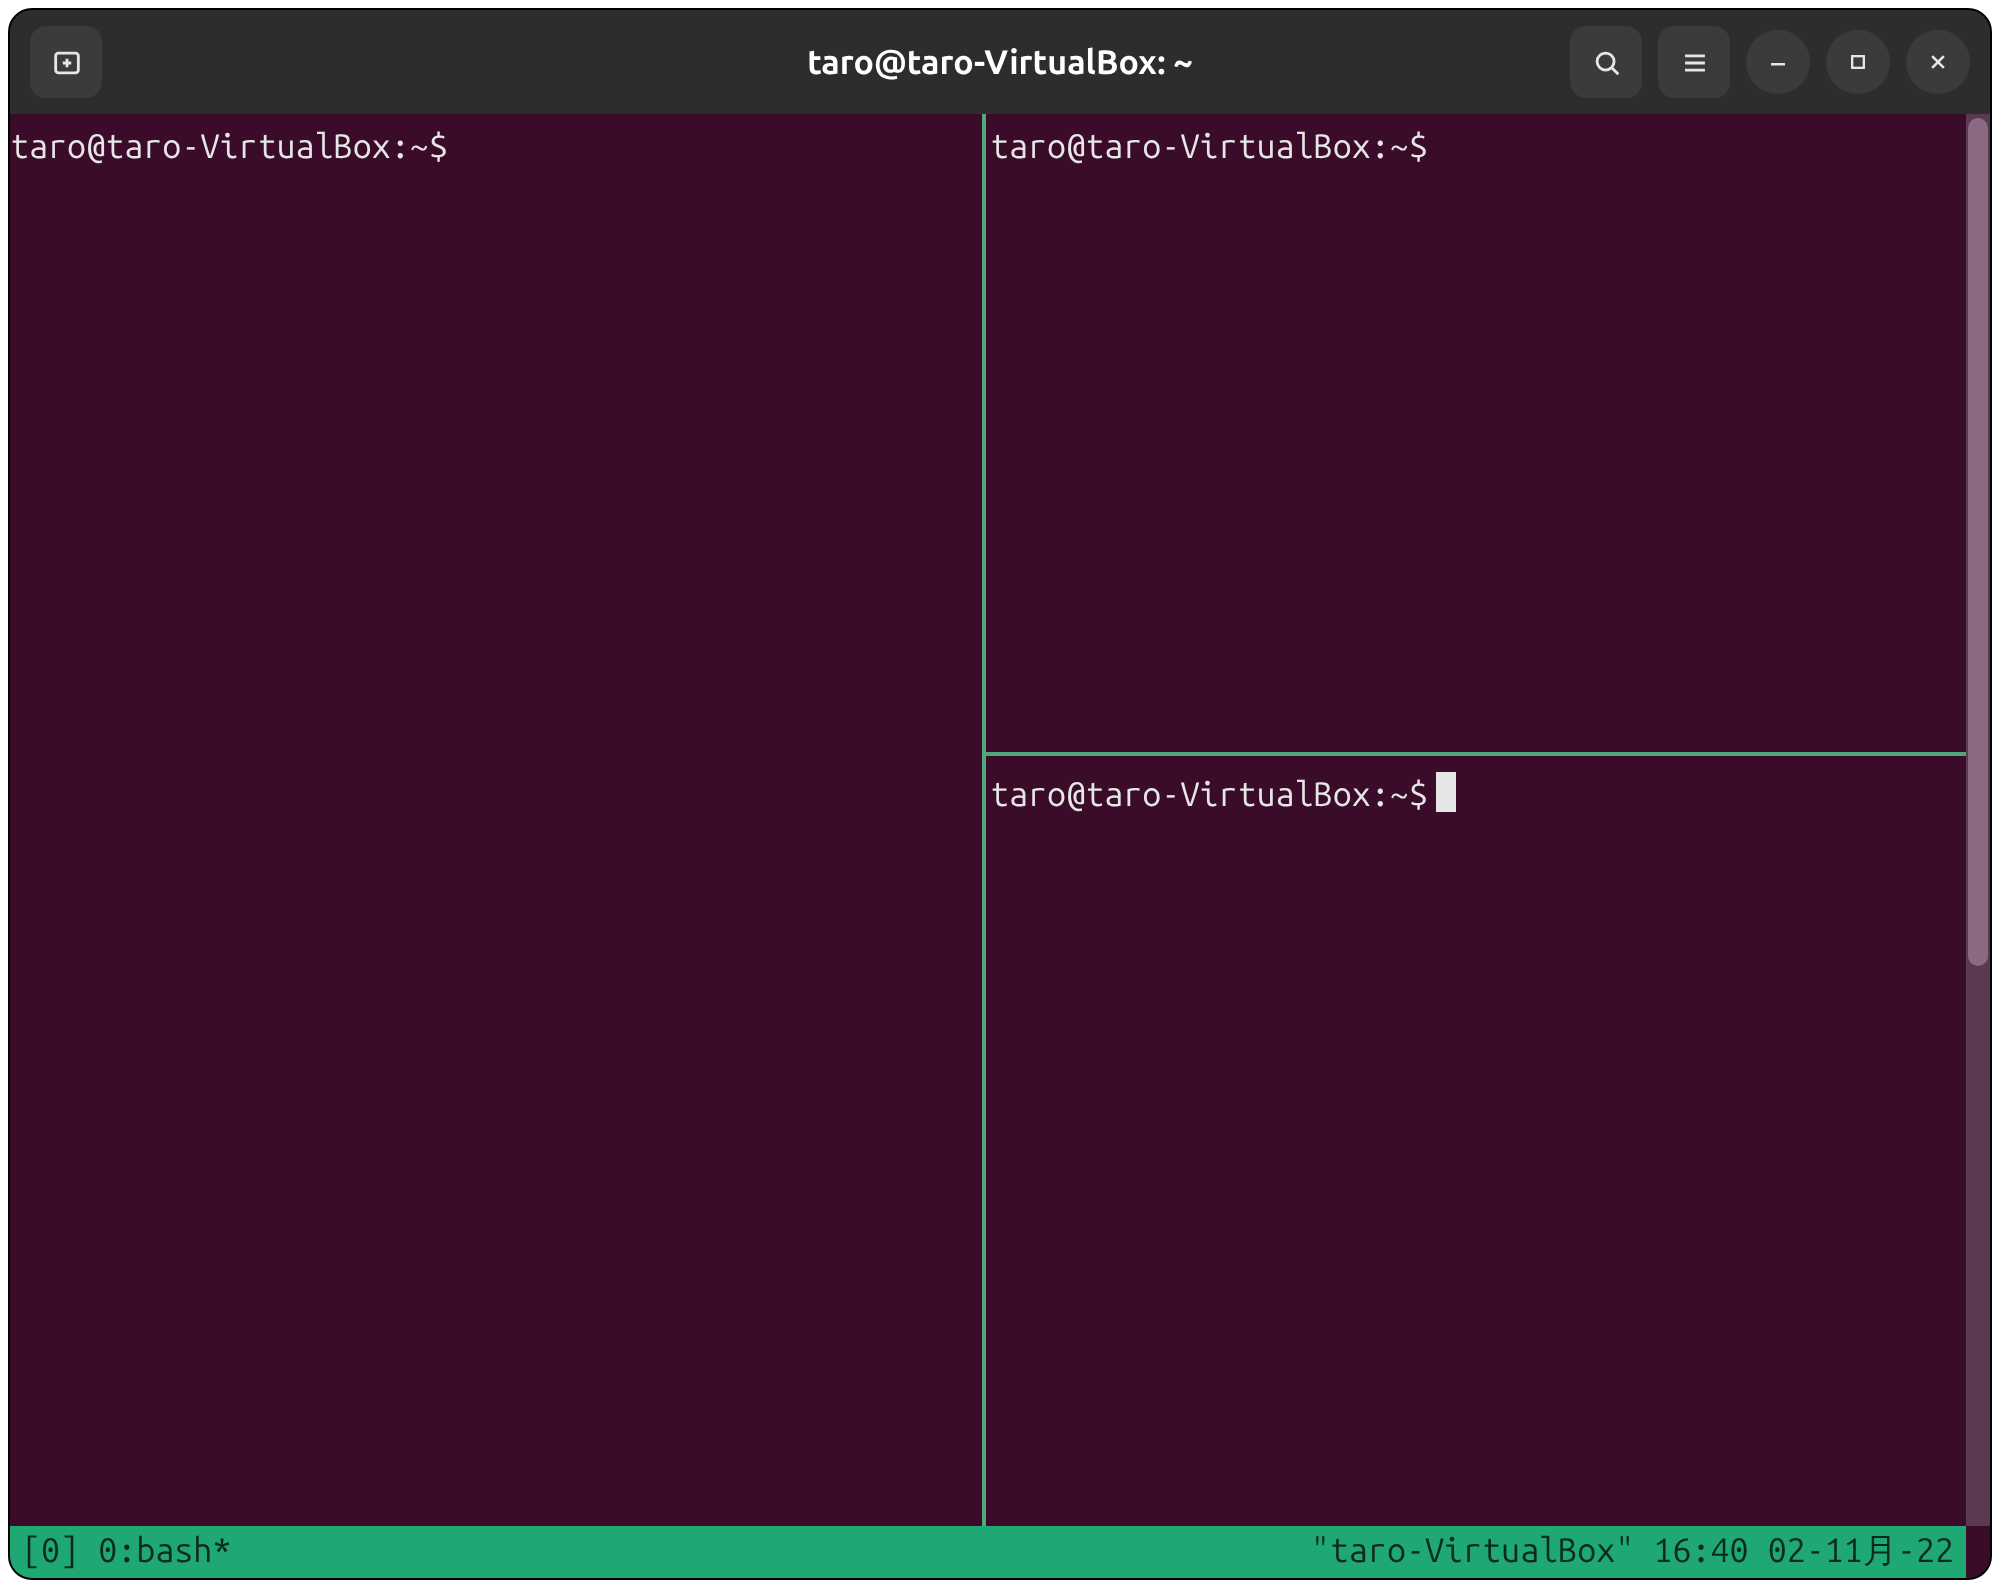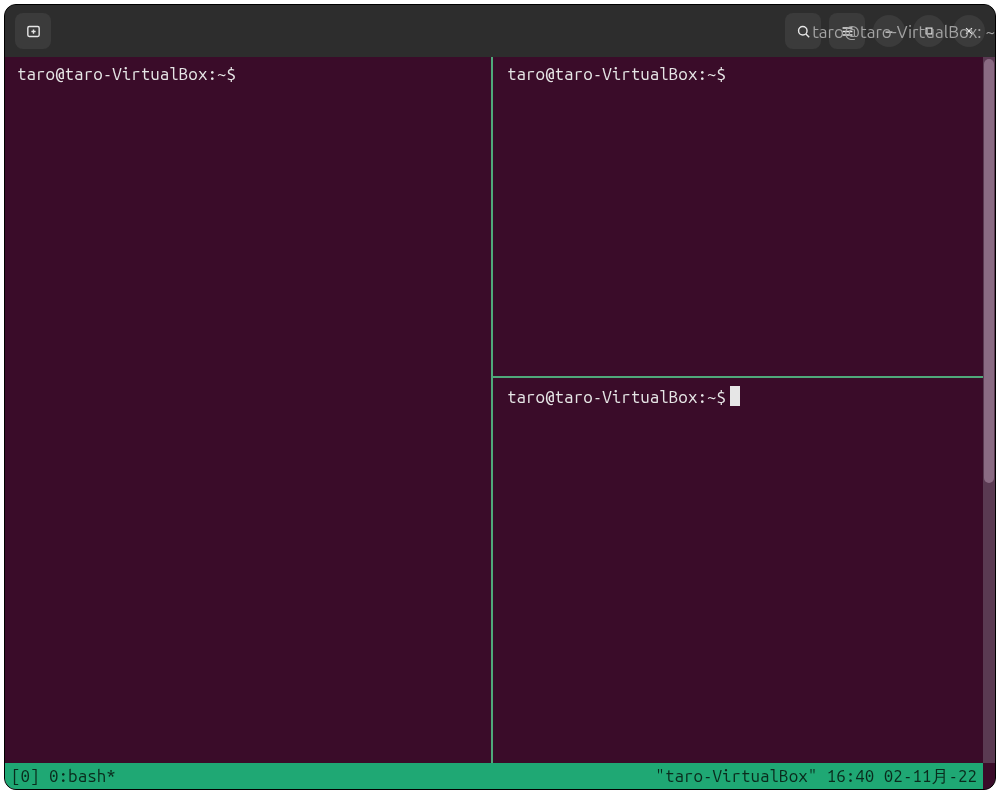--- a/index.html
+++ b/index.html
@@ -25,25 +25,25 @@
     align-items: center;
     padding: 0 10px;
     gap: 8px;
     color: #eaeaea;
   }
   .titlebar .left-group, .titlebar .right-group { display: flex; align-items: center; gap: 8px; }
   .titlebar .spacer { flex: 1; }
   .titlebar .title {
     position: absolute;
     left: 0; right: 0;
-    text-align: right;
+    text-align: center;
     font-family: "Ubuntu", sans-serif;
     font-size: 17px;
-    font-weight: 400;
-    color: #a3a3a3;
+    font-weight: 700;
+    color: #ffffff;
     pointer-events: none;
   }
   .tb-btn {
     width: 36px; height: 36px;
     border-radius: 8px;
     display: flex; align-items: center; justify-content: center;
     background: #3b3b3b;
     color: #e6e6e6;
     cursor: pointer;
   }
@@ -60,21 +60,21 @@
     font-size: 17px;
     line-height: 1.35;
     display: flex;
   }
   .panes {
     flex: 1;
     position: relative;
   }
   .pane {
     position: absolute;
-    padding: 6px 12px;
+    padding: 6px 0;
     overflow: hidden;
   }
   .pane .prompt { white-space: pre; color: #e6e6e6; }
 
   .split-v {
     position: absolute;
     top: 0; bottom: 26px;
     width: 2px;
     background: #4fa97a;
   }

